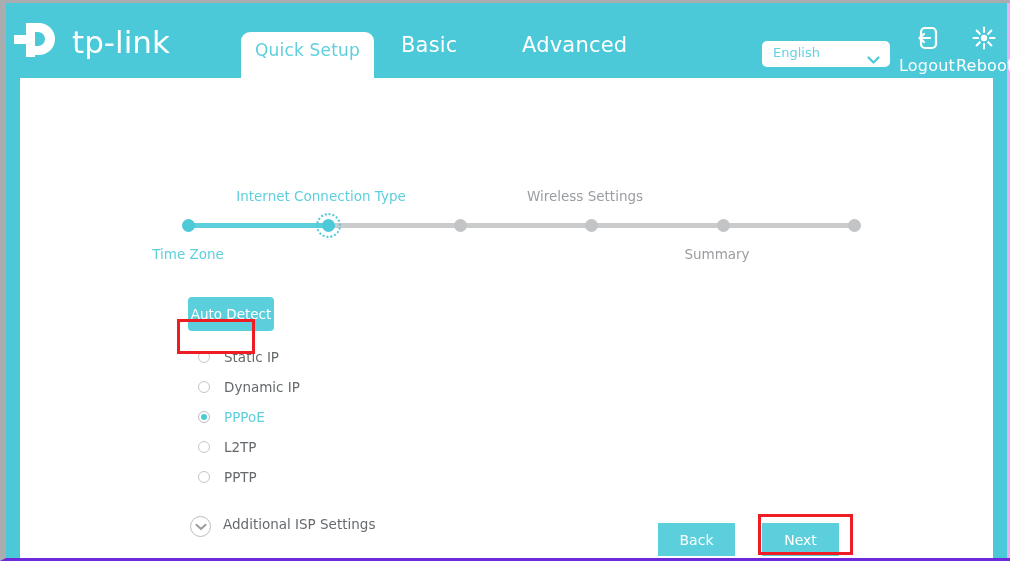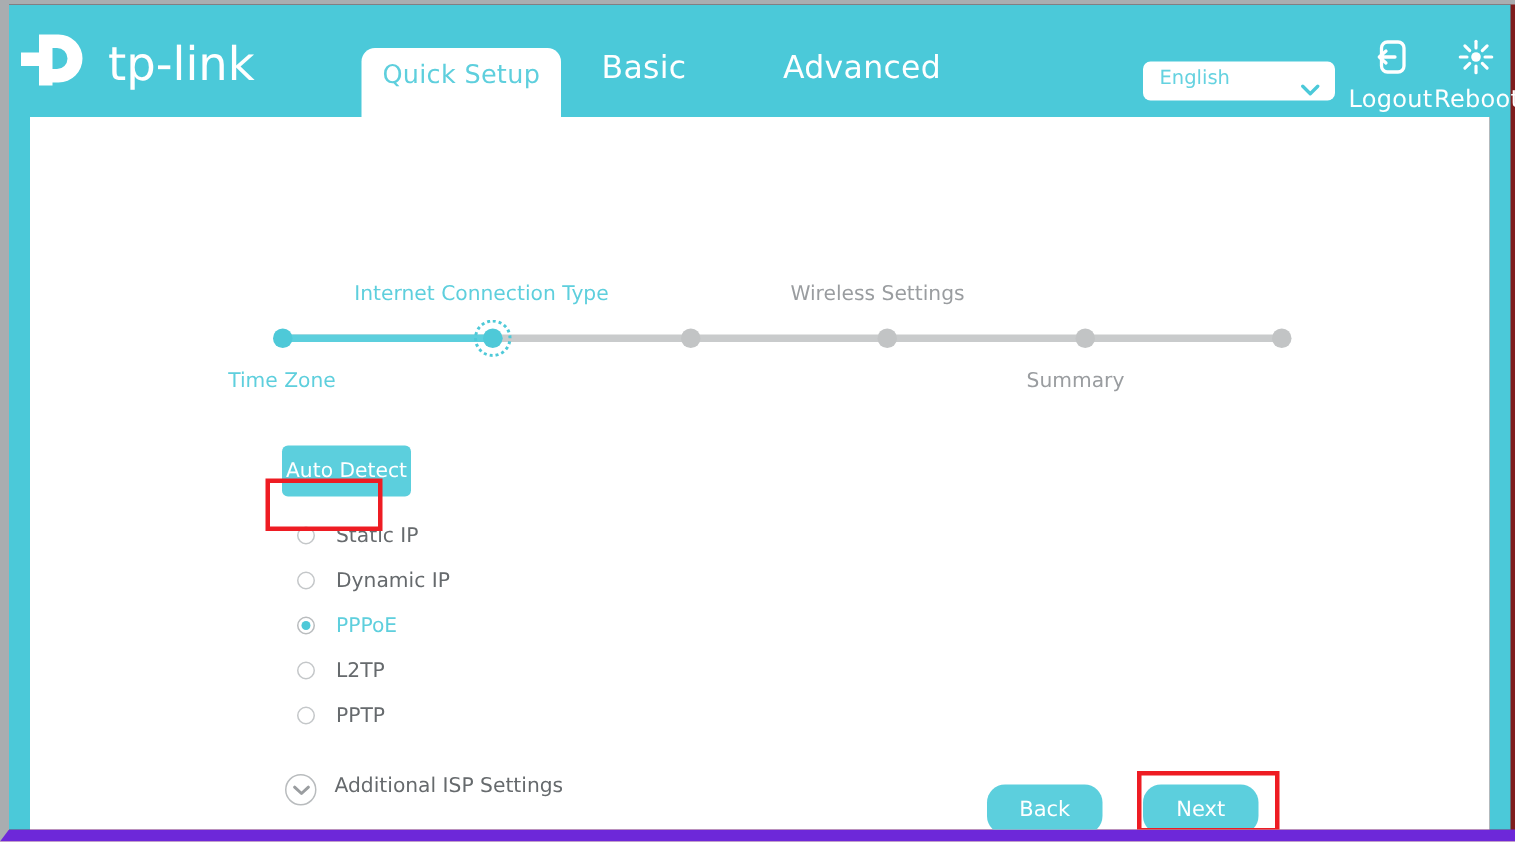--- a/index.html
+++ b/index.html
@@ -8,24 +8,24 @@
     background: #ffffff;
   }
   body {
     font-family: "DejaVu Sans", "Liberation Sans", sans-serif;
   }
   #app {
     position: relative;
     width: 1010px;
     height: 561px;
     box-sizing: border-box;
-    background: #7f1d1d;
+    background: #f0abfc;
     border-left: 6px solid #a9adb0;
     border-top: 3px solid #a9adb0;
-    border-bottom: 8px solid #6d28d9;
+    border-bottom: 3px solid #6d28d9;
     overflow: hidden;
   }
   
   .header {
     position: absolute;
     left: 0;
     top: 0;
     width: 1001px;
     height: 75px;
     background: #4bc9d9;
@@ -284,21 +284,21 @@
     white-space: nowrap;
   }
 
   
   .btn-nav {
     position: absolute;
     width: 77px;
     height: 33px;
     background: #5ccfdd;
     border: none;
-    border-radius: 12px;
+    border-radius: 0;
     color: #ffffff;
     font-size: 14px;
     font-family: inherit;
     cursor: pointer;
     padding: 0;
   }
   #back-button { left: 638px; top: 445px; }
   #next-button { left: 742px; top: 445px; }
 
   

